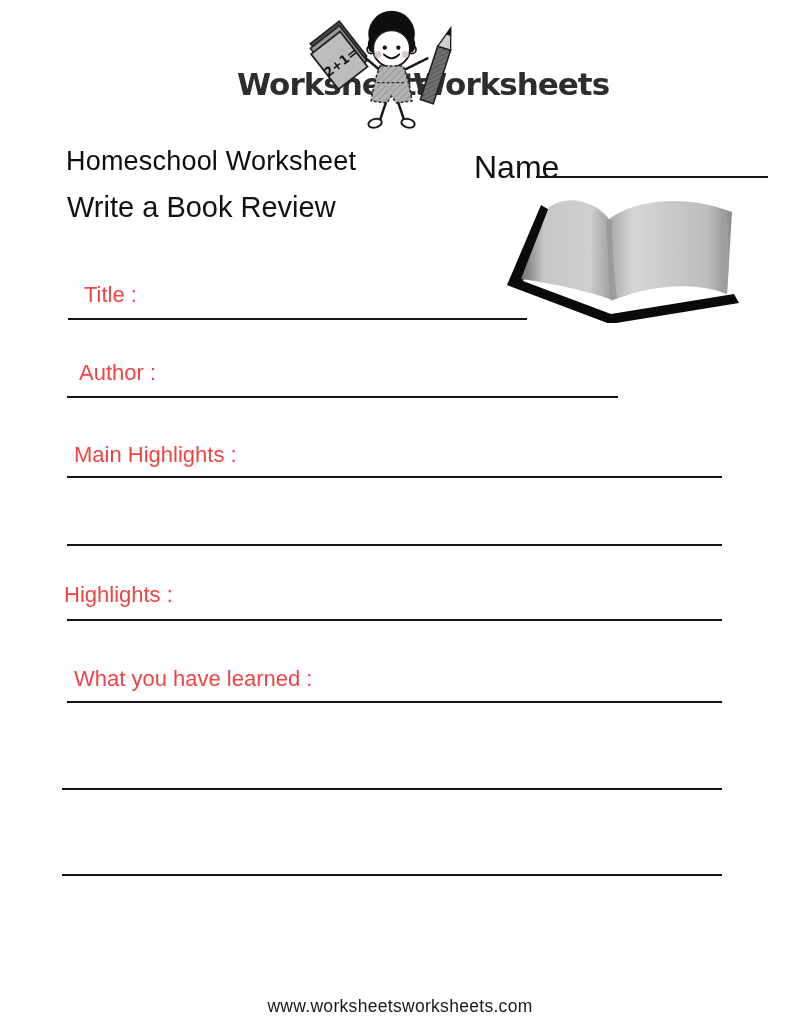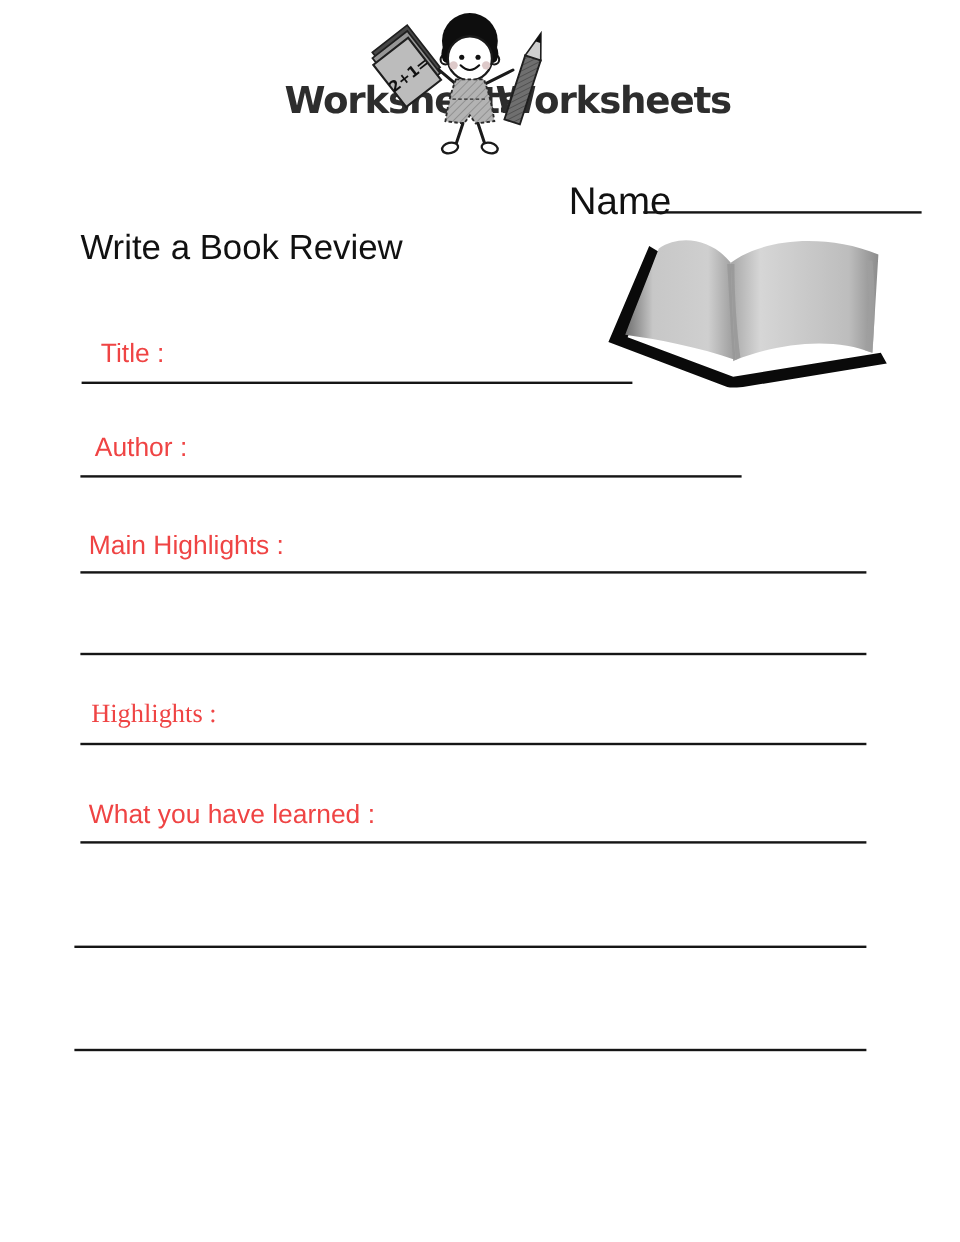--- a/index.html
+++ b/index.html
@@ -115,20 +115,21 @@
 
     <path d="M82,62 L106,62 C110,72 113,84 115,98 L99,100 L94,93 L89,100 L73,98 C75,84 78,72 82,62 Z" fill="url(#hatch)" stroke="#2b2b2b" stroke-width="1.6" stroke-dasharray="3,2"></path>
     <line x1="79" y1="79" x2="109" y2="79" stroke="#2b2b2b" stroke-width="1.2" stroke-dasharray="3,2"></line>
 
     <line x1="88" y1="100" x2="82" y2="118" stroke="#1a1a1a" stroke-width="2.6" stroke-linecap="round"></line>
     <line x1="101" y1="100" x2="107" y2="118" stroke="#1a1a1a" stroke-width="2.6" stroke-linecap="round"></line>
     <ellipse cx="77" cy="121" rx="7" ry="4.4" transform="rotate(-14 77 121)" fill="#fff" stroke="#1a1a1a" stroke-width="2"></ellipse>
     <ellipse cx="111" cy="121" rx="7" ry="4.4" transform="rotate(14 111 121)" fill="#fff" stroke="#1a1a1a" stroke-width="2"></ellipse>
   </svg>
 
+  <div class="abs main-title">Homeschool Worksheet</div>
   <div class="abs name-label">Name</div>
   <div class="line" style="left:536px;top:176px;width:232px;"></div>
 
   <div class="abs subtitle">Write a Book Review</div>
 
   <svg class="abs" style="left:505px;top:193px;" width="235" height="130" viewBox="0 0 235 130">
     <defs>
       <linearGradient id="pgL" x1="0" y1="0" x2="1" y2="0">
         <stop offset="0" stop-color="#6f6f6f"></stop>
         <stop offset="0.25" stop-color="#c7c7c7"></stop>
@@ -157,22 +158,23 @@
   <div class="field-label" style="left:84px;top:282px;">Title :</div>
   <div class="line" style="left:68px;top:318px;width:459px;"></div>
 
   <div class="field-label" style="left:79px;top:360px;">Author :</div>
   <div class="line" style="left:67px;top:396px;width:551px;"></div>
 
   <div class="field-label" style="left:74px;top:442px;">Main Highlights :</div>
   <div class="line" style="left:67px;top:476px;width:655px;"></div>
   <div class="line" style="left:67px;top:544px;width:655px;"></div>
 
-  <div class="field-label" style="left:76px;top:582px;font-family:Liberation Serif, serif;">Highlights :</div>
+  <div class="field-label" style="left:64px;top:582px;">Highlights :</div>
   <div class="line" style="left:67px;top:619px;width:655px;"></div>
 
   <div class="field-label" style="left:74px;top:666px;">What you have learned :</div>
   <div class="line" style="left:67px;top:701px;width:655px;"></div>
   <div class="line" style="left:62px;top:788px;width:660px;"></div>
   <div class="line" style="left:62px;top:874px;width:660px;"></div>
 
+  <div class="footer">www.worksheetsworksheets.com</div>
 
 </div>
 
 </body></html>

